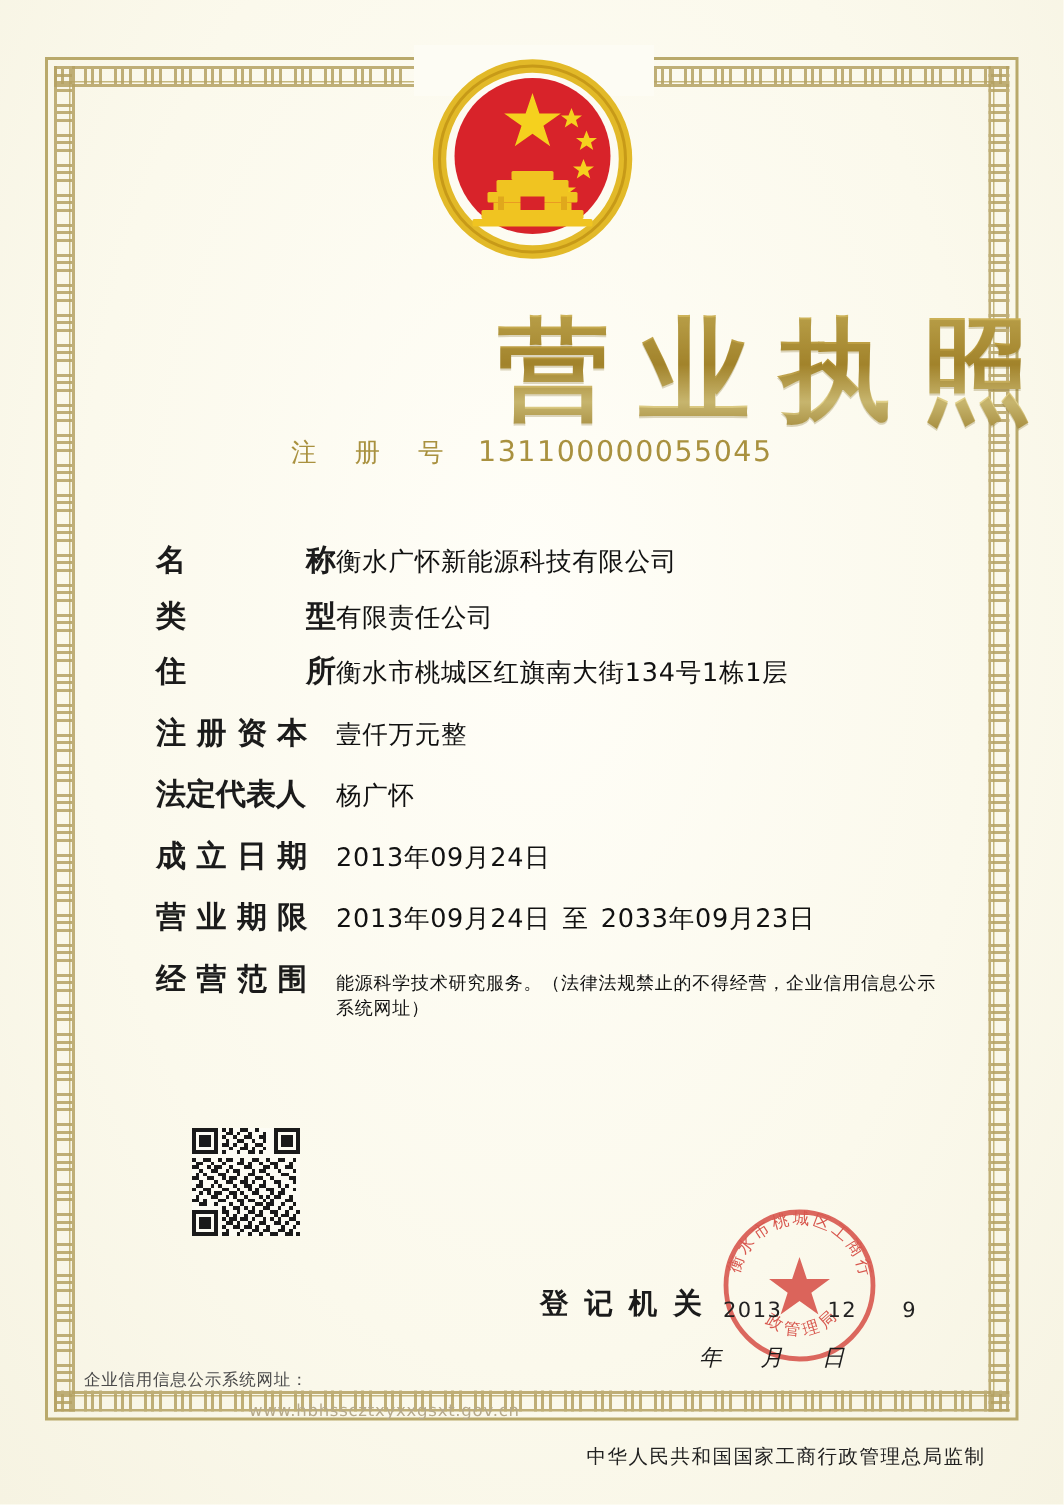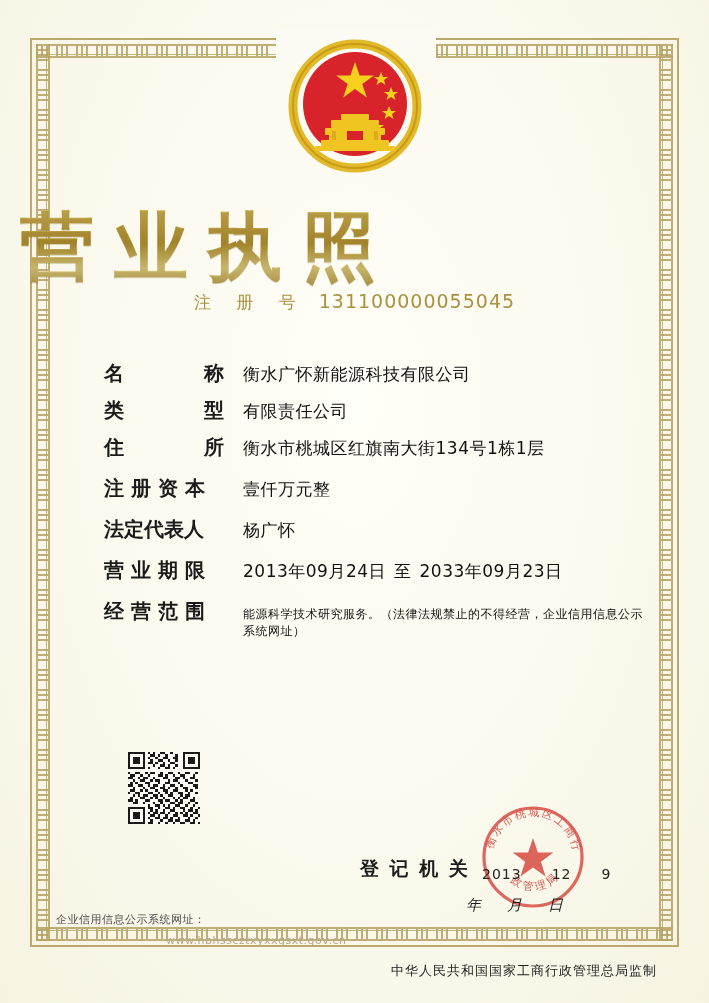--- a/index.html
+++ b/index.html
@@ -62,22 +62,22 @@
   }
 
   
   .emblem{
     position:absolute;left:50%;top:36px;transform:translateX(-50%);
     width:140px;height:140px;
   }
 
   
   .title{
-    position:absolute;top:198px;left:0;right:12px;
-    text-align:left;
+    position:absolute;top:198px;left:0;right:1px;
+    text-align:right;
     font-family:"DejaVu Sans","Liberation Sans",sans-serif;
     font-size:74px;
     font-weight:bold;
     letter-spacing:20px;
     text-indent:20px;
     color:#b49a45;
     background:linear-gradient(180deg,#d8c067 0%,#b08f33 45%,#e2d28c 70%,#9d7f2c 100%);
     -webkit-background-clip:text;
     background-clip:text;
     -webkit-text-fill-color:transparent;
@@ -103,21 +103,21 @@
     width:120px;
     flex:0 0 120px;
     font-size:20px;
     color:#1b1b1b;
     font-weight:bold;
     letter-spacing:0;
   }
   .k.sp3{display:flex;justify-content:space-between;}
   .k.sp3 span{display:inline-block;}
   .row .v{
-    font-size:17px;color:#111;letter-spacing:.5px;margin-left:19px;
+    font-size:17px;color:#111;letter-spacing:.5px;
   }
   .row.big-gap{margin-bottom:14px;}
   .row.scope .v{
     font-size:12px;line-height:1.45;max-width:400px;
   }
   .mid{margin:0 8px;}
 
   
   .qr{
     position:absolute;left:128px;top:752px;width:72px;height:72px;
@@ -248,20 +248,24 @@
     <div class="row big-gap">
       <div class="k">注 册 资 本</div>
       <div class="v">壹仟万元整</div>
     </div>
 
     <div class="row big-gap">
       <div class="k">法定代表人</div>
       <div class="v">杨广怀</div>
     </div>
 
+    <div class="row big-gap">
+      <div class="k">成 立 日 期</div>
+      <div class="v">2013年09月24日</div>
+    </div>
 
     <div class="row big-gap">
       <div class="k">营 业 期 限</div>
       <div class="v">
         <span>2013年09月24日</span><span class="mid">至</span><span>2033年09月23日</span>
       </div>
     </div>
 
     <div class="row scope">
       <div class="k">经 营 范 围</div>

